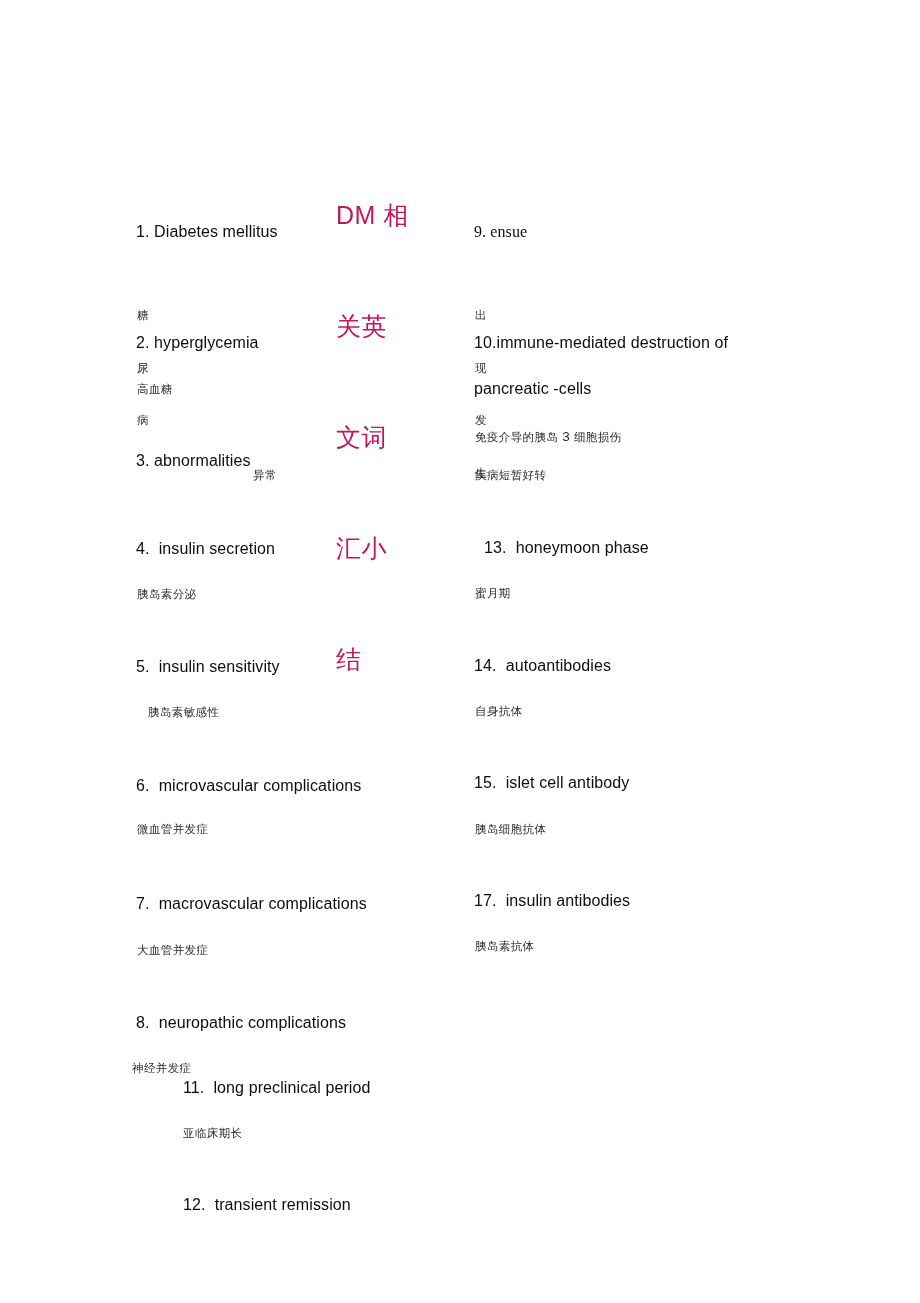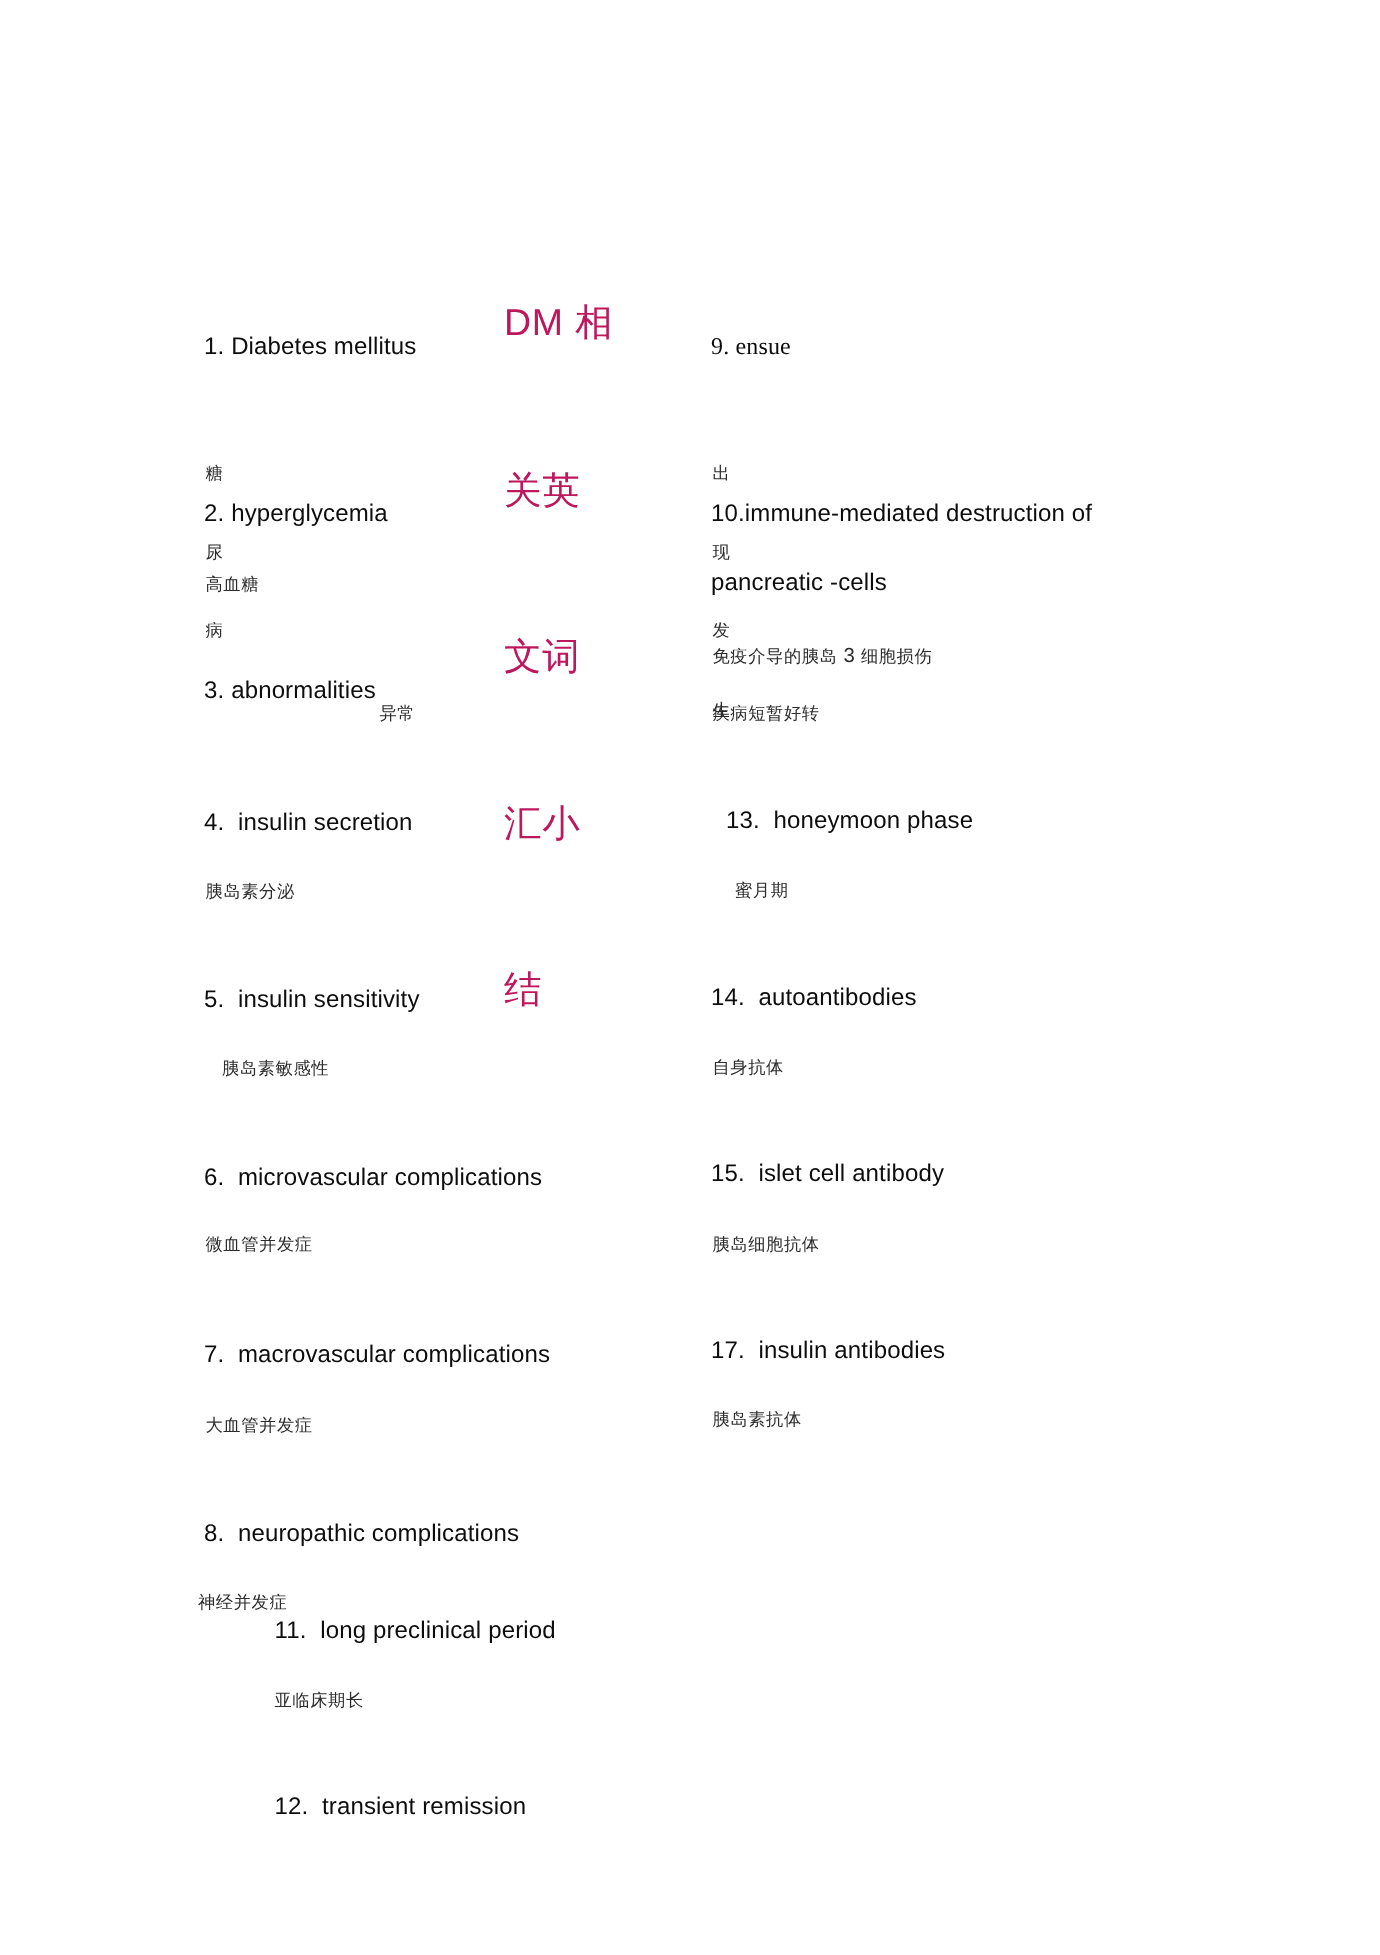--- a/index.html
+++ b/index.html
@@ -124,21 +124,21 @@
     <span>生</span>
   </div>
 
   <div class="abs entry" style="left:474px; top:335px;">10.immune-mediated destruction of</div>
   <div class="abs entry" style="left:474px; top:381px;">pancreatic -cells</div>
   <div class="abs gloss" style="left:475px; top:430px;"><span>免疫介导的胰岛 </span><span class="latin">3</span><span> 细胞损伤</span></div>
 
   <div class="abs gloss" style="left:475px; top:470px;">疾病短暂好转</div>
 
   <div class="abs entry" style="left:474px; top:540px;margin-left:10px;">13.  honeymoon phase</div>
-  <div class="abs gloss" style="left:490px; top:588px;">蜜月期</div>
+  <div class="abs gloss" style="left:475px; top:588px;">蜜月期</div>
 
   <div class="abs entry" style="left:474px; top:658px;">14.  autoantibodies</div>
   <div class="abs gloss" style="left:475px; top:706px;">自身抗体</div>
 
   <div class="abs entry" style="left:474px; top:775px;">15.  islet cell antibody</div>
   <div class="abs gloss" style="left:475px; top:824px;">胰岛细胞抗体</div>
 
   <div class="abs entry" style="left:474px; top:893px;">17.  insulin antibodies</div>
   <div class="abs gloss" style="left:475px; top:941px;">胰岛素抗体</div>
 

